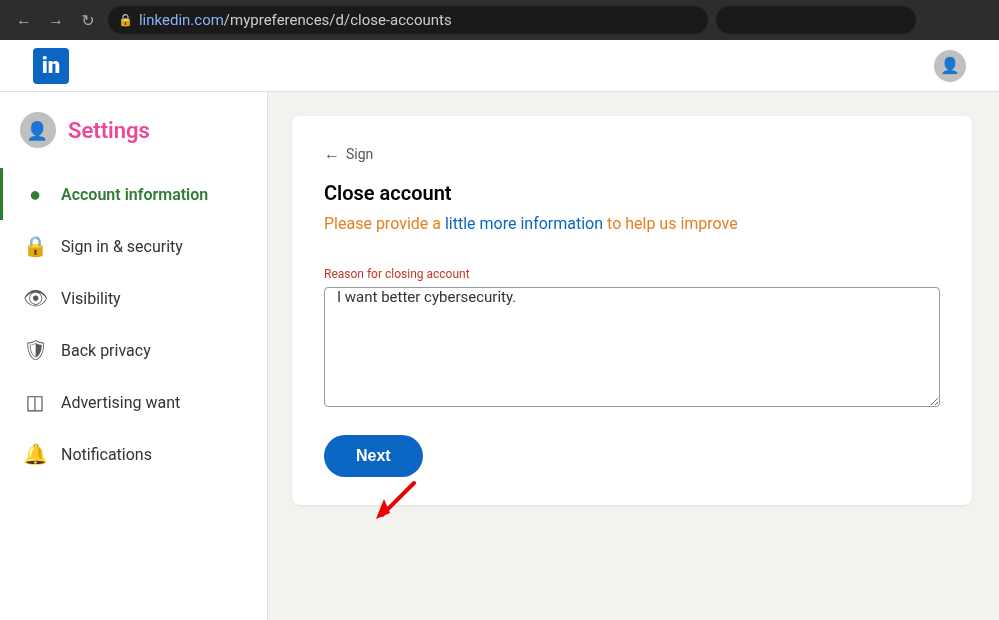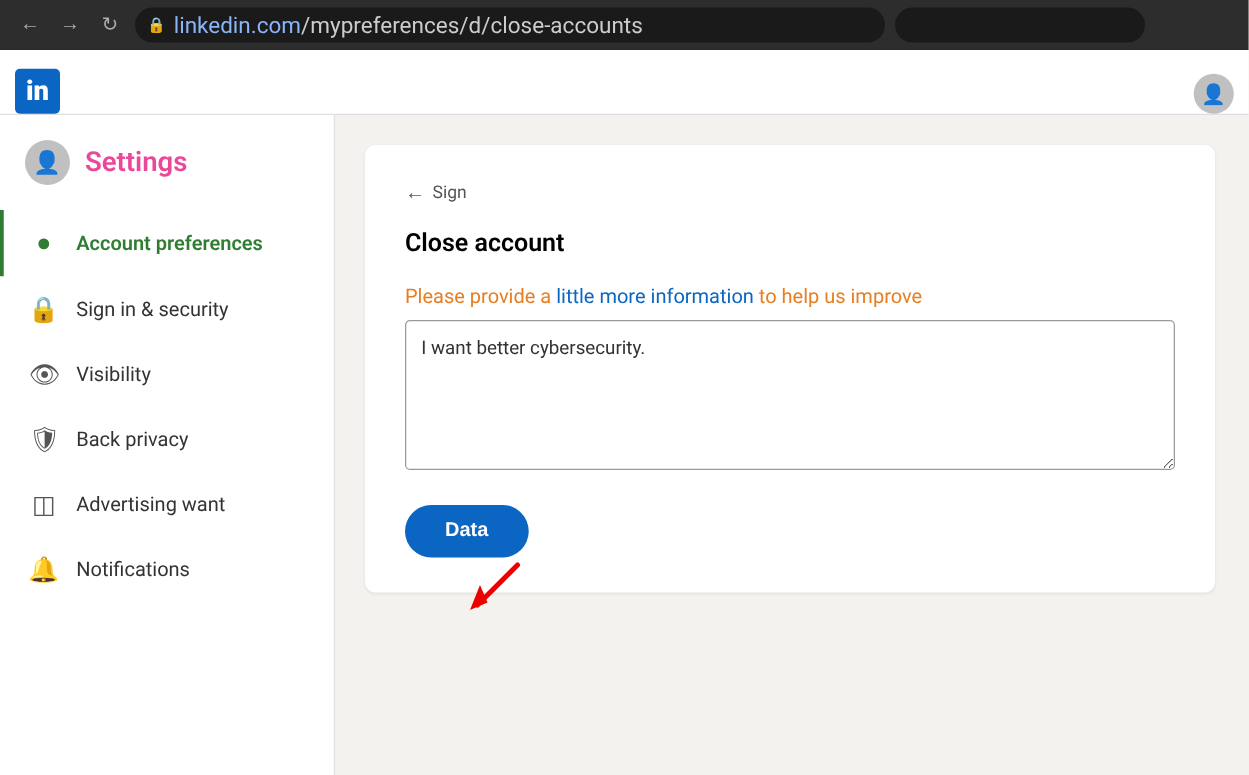--- a/index.html
+++ b/index.html
@@ -24,36 +24,36 @@
       background: #1a1a1a;
       border-radius: 20px;
       height: 28px;
       display: flex;
       align-items: center;
       padding: 0 10px;
       gap: 6px;
       max-width: 600px;
     }
     .browser-address-bar .lock-icon { color: #aaa; font-size: 12px; }
-    .browser-address-url { color: #ccc; font-size: 18px; }
+    .browser-address-url { color: #ccc; font-size: 15px; }
     .browser-address-url span { color: #8ab4f8; }
     .browser-profile-area {
       width: 200px;
       background: #1a1a1a;
       border-radius: 20px;
       height: 28px;
     }
 
     
     .top-nav {
       background: #fff;
       height: 52px;
       display: flex;
-      align-items: flex-end;
-      padding: 0 12px;
+      align-items: center;
+      padding: 0 33px;
       border-bottom: 1px solid #e0e0e0;
       justify-content: space-between;
     }
     .linkedin-logo {
       width: 36px; height: 36px;
       background: #0a66c2;
       border-radius: 4px;
       display: flex; align-items: center; justify-content: center;
       color: #fff; font-size: 22px; font-weight: 900;
     }
@@ -147,45 +147,45 @@
       font-size: 14px;
       cursor: pointer;
       margin-bottom: 18px;
     }
     .back-arrow { font-size: 16px; }
 
     .card-title {
       font-size: 20px;
       font-weight: 600;
       color: #000;
-      margin-bottom: 20px;
+      margin-bottom: 8px;
     }
 
     .card-subtitle {
       font-size: 16px;
       color: #e67e22;
-      margin-bottom: 8px;
+      margin-bottom: 32px;
       line-height: 1.4;
     }
     .card-subtitle .highlight {
       color: #0a66c2;
     }
 
     .field-label {
       font-size: 12px;
       color: #c0392b;
       margin-bottom: 6px;
     }
 
     .reason-textarea {
       width: 100%;
       height: 120px;
       border: 1px solid #999;
       border-radius: 4px;
-      padding: 12px 12px;
+      padding: 0 12px;
       font-size: 15px;
       color: #333;
       font-family: inherit;
       resize: vertical;
       outline: none;
     }
 
     .next-btn-area {
       margin-top: 24px;
       position: relative;
@@ -241,21 +241,21 @@
 <div class="main-layout">
 
   <nav class="sidebar">
     <div class="settings-header">
       <div class="settings-avatar">👤</div>
       <span class="settings-title">Settings</span>
     </div>
 
     <div class="sidebar-nav-item active">
       <span class="item-icon">●</span>
-      <span>Account preferences</span>
+      <span>Account information</span>
     </div>
     <div class="sidebar-nav-item">
       <span class="item-icon">🔒</span>
       <span>Sign in &amp; security</span>
     </div>
     <div class="sidebar-nav-item">
       <span class="item-icon">👁</span>
       <span>Visibility</span>
     </div>
     <div class="sidebar-nav-item">
@@ -279,25 +279,26 @@
         <span class="back-arrow">←</span>
         <span>Sign</span>
       </div>
 
       <h2 class="card-title">Close account</h2>
 
       <p class="card-subtitle">
         Please provide a <span class="highlight">little more information</span> to help us improve
       </p>
 
+      <div class="field-label">Reason for closing account</div>
 
       <textarea class="reason-textarea" style="">I want better cybersecurity.</textarea>
 
       <div class="next-btn-area">
-        <button class="next-button">Data</button>
+        <button class="next-button">Next</button>
         
         <div class="cursor-arrow">
           <svg viewBox="0 0 50 50" xmlns="http://www.w3.org/2000/svg">
             <line x1="42" y1="8" x2="10" y2="40" stroke="#e00" stroke-width="4" stroke-linecap="round"></line>
             <polygon points="4,44 18,38 12,24" fill="#e00"></polygon>
           </svg>
         </div>
       </div>
 
     </div>

